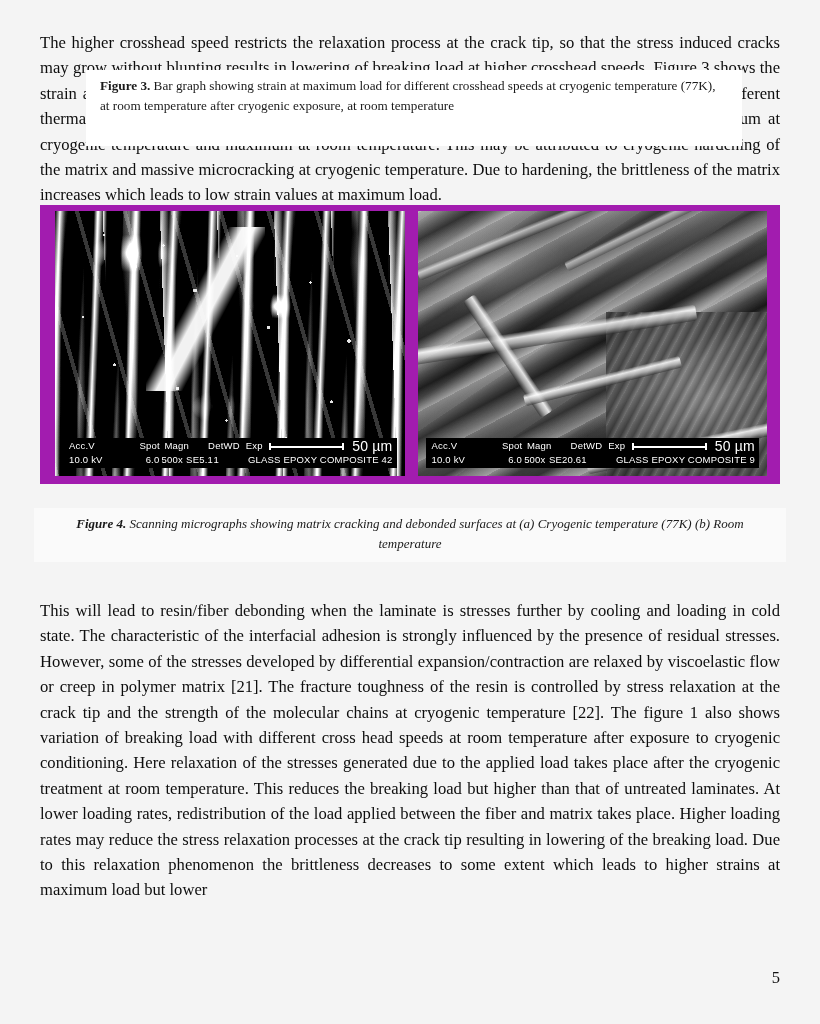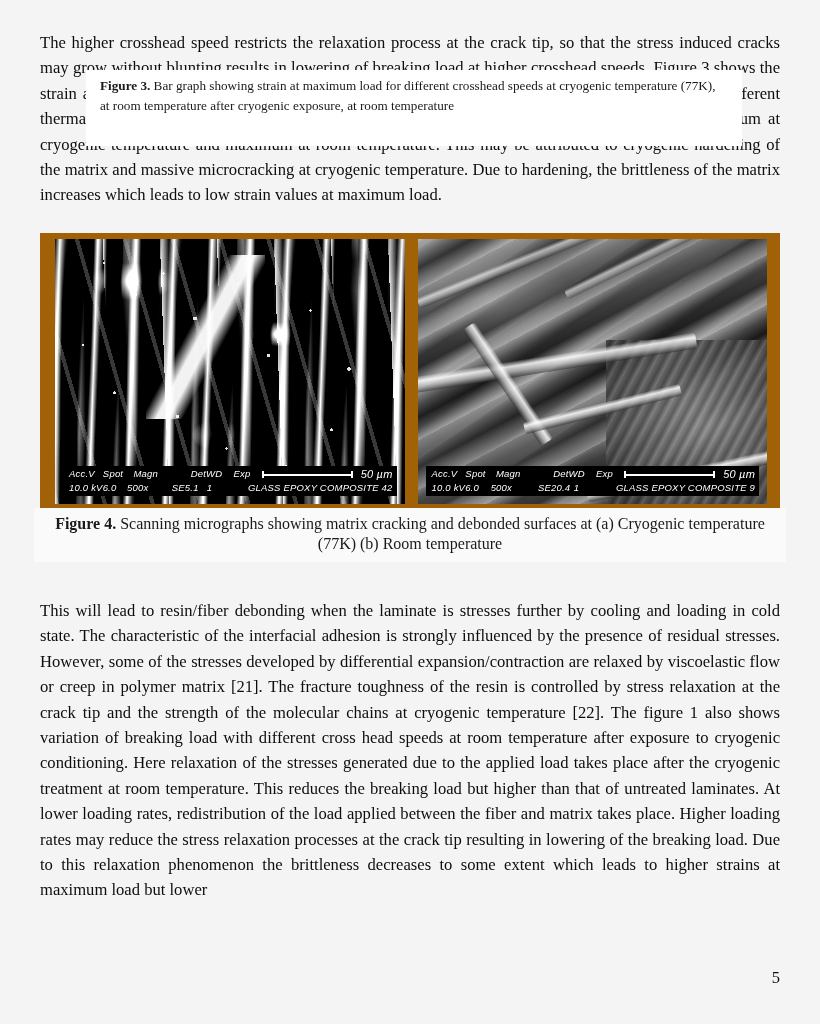--- a/index.html
+++ b/index.html
@@ -60,26 +60,25 @@
     color: #1a1a1a;
   }
   .cap-label {
     font-weight: bold;
   }
 
   
   .fig-box {
     position: absolute;
     left: 40px;
-    top: 233px;
+    top: 205px;
     width: 740px;
     height: 279px;
-    background: #a16207;
+    background: #a21caf;
     z-index: 3;
-    font-style: italic;
   }
   .micros {
     position: absolute;
     left: 15px;
     top: 6px;
     width: 712px;
     height: 265px;
     display: flex;
     gap: 13px;
   }
@@ -224,21 +223,21 @@
     font-family: "Liberation Sans", "DejaVu Sans", sans-serif;
     font-size: 9.5px;
     line-height: 14px;
     z-index: 4;
     padding: 1px 4px 0 6px;
     box-sizing: border-box;
     letter-spacing: .2px;
   }
   .sembar .row { display: flex; align-items: center; white-space: nowrap; }
   .sembar .c-accv { width: 42px; }
-  .sembar .c-spot { width: 38px; }
+  .sembar .c-spot { width: 38px; margin-left: 43px; }
   .sembar .c-magn { width: 58px; }
   .sembar .c-det  { width: 32px; text-align: right; }
   .sembar .c-wd   { width: 34px; }
   .sembar .c-exp  { width: 30px; }
   .sembar .c-rest { flex: 1; }
   .scalebar {
     display: inline-block;
     width: 108px;
     height: 7px;
     border-left: 2px solid #fff;
@@ -249,41 +248,42 @@
     margin: 0 8px 0 4px;
     vertical-align: middle;
   }
   .scalebar::before {
     content: "";
     position: absolute;
     left: 0; right: 0; top: 3px;
     height: 2px;
     background: #fff;
   }
-  .sembar .scale-label { font-size: 11px; }
+  .sembar .scale-label { font-size: 14px; }
   .sembar .specimen { padding-left: 22px; text-align: right; }
 
   
   .fig4-cap {
     position: absolute;
     left: 34px;
     top: 508px;
     width: 752px;
     height: 54px;
     background: #fafafa;
     z-index: 3;
     box-sizing: border-box;
     padding-top: 6px;
   }
   .fig4-cap .cap {
-    font-size: 16px;
+    font-size: 13px;
     line-height: 20px;
     text-align: center;
     color: #1a1a1a;
     padding: 0 14px;
+    font-style: italic;
   }
 
   
   .page-number {
     position: absolute;
     right: 40px;
     top: 968px;
     font-size: 16.5px;
     color: #111;
   }
@@ -354,21 +354,21 @@
             <span class="c-wd">WD</span>
             <span class="c-exp">Exp</span>
             <span class="scalebar"></span>
             <span class="scale-label">50 µm</span>
           </div>
           <div class="row">
             <span class="c-accv">10.0 kV</span>
             <span class="c-spot">6.0</span>
             <span class="c-magn">500x</span>
             <span class="c-det">SE</span>
-            <span class="c-wd">20.4</span>
+            <span class="c-wd">20.6</span>
             <span class="c-exp">1</span>
             <span class="c-rest specimen">GLASS EPOXY COMPOSITE 9</span>
           </div>
         </div>
       </div>
 
     </div>
   </div>
 
   <div class="fig4-cap">

